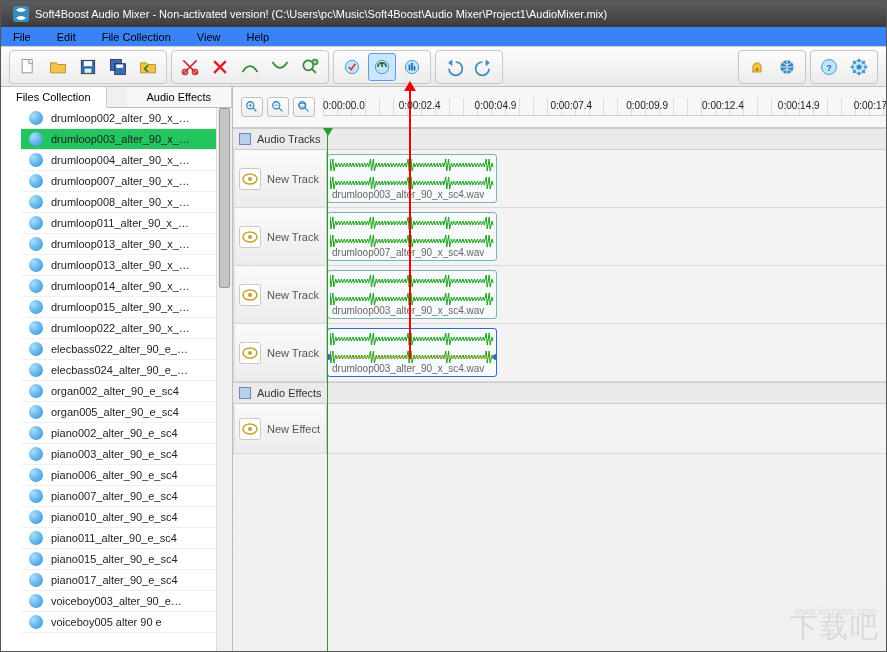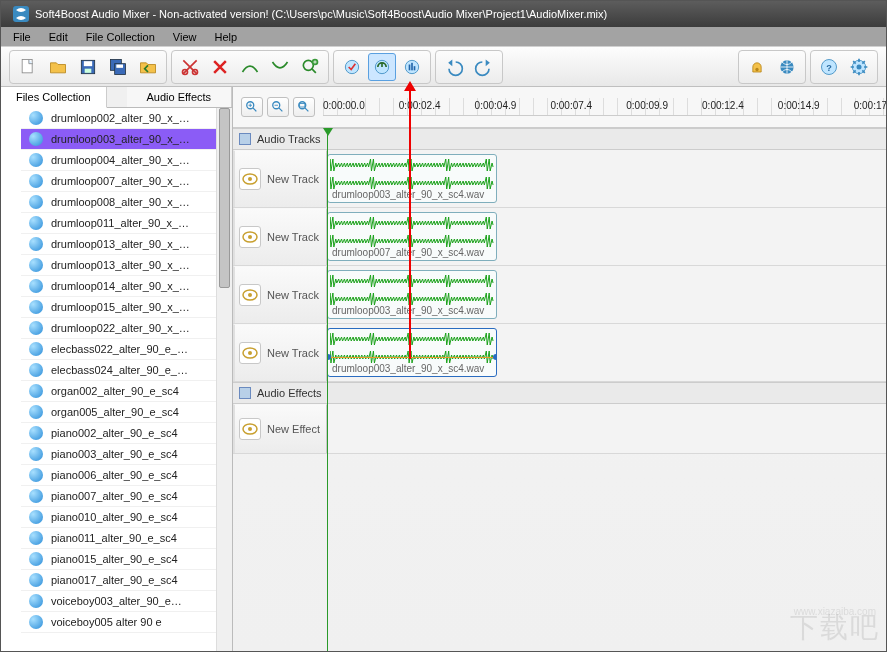--- a/index.html
+++ b/index.html
@@ -4,42 +4,42 @@
 <style>
 * { box-sizing: border-box; margin: 0; padding: 0; font-family: Tahoma, Arial, sans-serif; font-size: 11px; user-select: none; }
 body { background: #fff; width: 887px; height: 652px; overflow: hidden; border: 1px solid #555; position: relative; }
 
 
 .titlebar { height: 26px; background: linear-gradient(#5d5d5d,#3c3c3c); color: #fff; display: flex; align-items: center; padding: 0 12px; font-size: 12px; }
 .titlebar .appicon { width: 16px; height: 16px; margin-right: 6px; background: #3a8ac0; border-radius: 3px; display: inline-flex; align-items: center; justify-content: center; color: #fff; font-size: 10px; }
 .titlebar .title { white-space: nowrap; overflow: hidden; }
 
 
-.menubar { height: 20px; background: #a3a3a3; border-bottom: 1px solid #d0d0d0; display: flex; align-items: center; padding: 0 4px; gap: 2px; }
+.menubar { height: 20px; background: #3b82f6; border-bottom: 1px solid #d0d0d0; display: flex; align-items: center; padding: 0 4px; gap: 10px; }
 .menubar span { padding: 2px 8px; cursor: default; }
 
 
 .toolbar { height: 40px; background: linear-gradient(#fdfdfd,#e8e8e8); border-bottom: 1px solid #bfbfbf; display: flex; align-items: center; padding: 0 8px; gap: 4px; }
 .tgroup { display: flex; gap: 2px; padding: 2px 4px; border: 1px solid #c8c8c8; border-radius: 4px; background: linear-gradient(#fcfcfc,#ececec); }
 .tbtn { width: 28px; height: 28px; display: inline-flex; align-items: center; justify-content: center; border-radius: 3px; cursor: pointer; }
 .tbtn svg { width: 20px; height: 20px; }
 .tspacer { flex: 1; }
 .tbtn.hl { background: #cce6ff; border:1px solid #5aa0e0; }
 
 
 .main { display: flex; height: calc(652px - 26px - 20px - 40px - 2px); }
 
 
 .leftpanel { width: 232px; border-right: 1px solid #bbb; display: flex; flex-direction: column; background: #fff; }
 .tabs { display: flex; border-bottom: 1px solid #bbb; background: #f0f0f0; gap: 20px; }
 .tab { flex: 1; padding: 4px 6px; text-align: center; background: #f7f7f7; border-right: 1px solid #ccc; cursor: pointer; }
 .tab.active { background: #fff; border-bottom: 1px solid #fff; margin-bottom: -1px; }
 .filelist { flex: 1; overflow: hidden; position: relative; margin-left: 20px; }
 .fileitem { padding: 4px 4px 4px 30px; border-bottom: 1px solid #f0f0f0; color: #222; position: relative; white-space: nowrap; overflow: hidden; text-overflow: ellipsis; }
-.fileitem.sel { background: #8b5cf6; }
+.fileitem.sel { background: #22c55e; }
 .fileitem::before { content: ""; position: absolute; left: 26px; top: 0; bottom: 0; width: 0; }
 .fiicon { position: absolute; left: 8px; top: 3px; width: 14px; height: 14px; border-radius: 50%; background: radial-gradient(circle at 30% 30%, #a8e0ff,#2a8cd8); }
 .filelist .scrollbar { position: absolute; right: 0; top: 0; bottom: 0; width: 16px; background: #f0f0f0; border-left: 1px solid #ddd; }
 .filelist .scrollbar .thumb { position: absolute; left: 2px; right: 2px; top: 0; height: 180px; background: #c4c4c4; border: 1px solid #999; border-radius: 2px; }
 
 
 .rightpanel { flex: 1; display: flex; flex-direction: column; background: #f2f2f2; position: relative; }
 
 .zoomrow { display: flex; align-items: center; height: 41px; background: #f7f7f7; border-bottom: 1px solid #ccc; }
 .zbtns { display: flex; gap: 4px; padding: 0 8px; }

